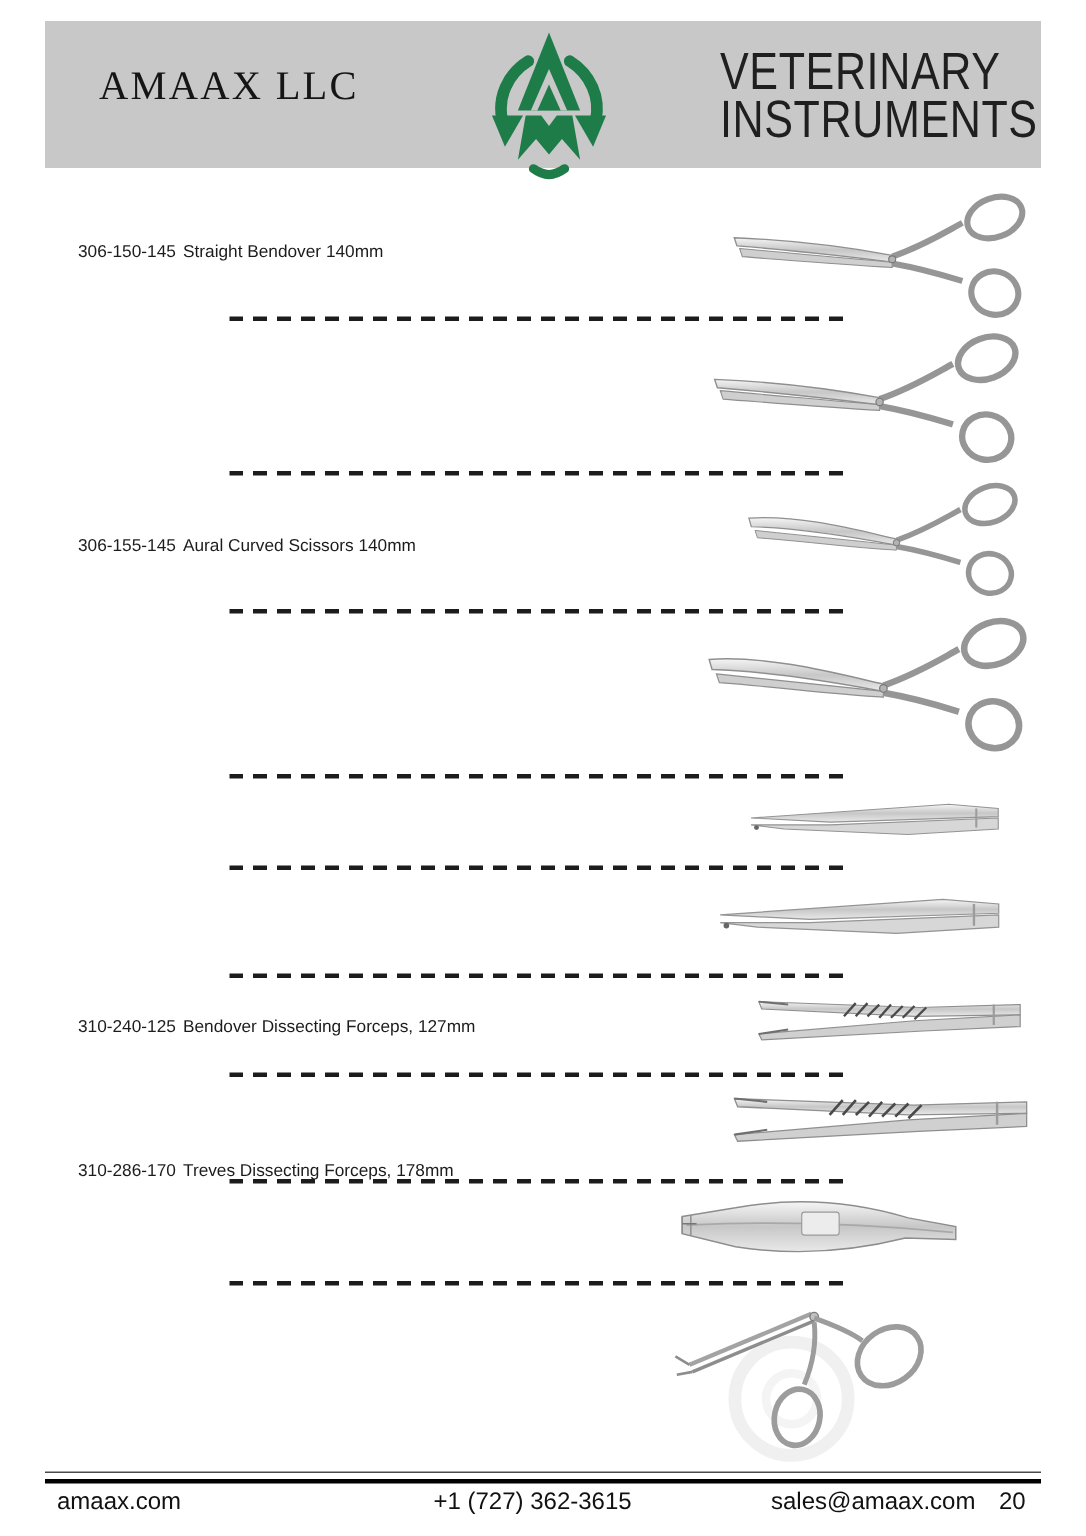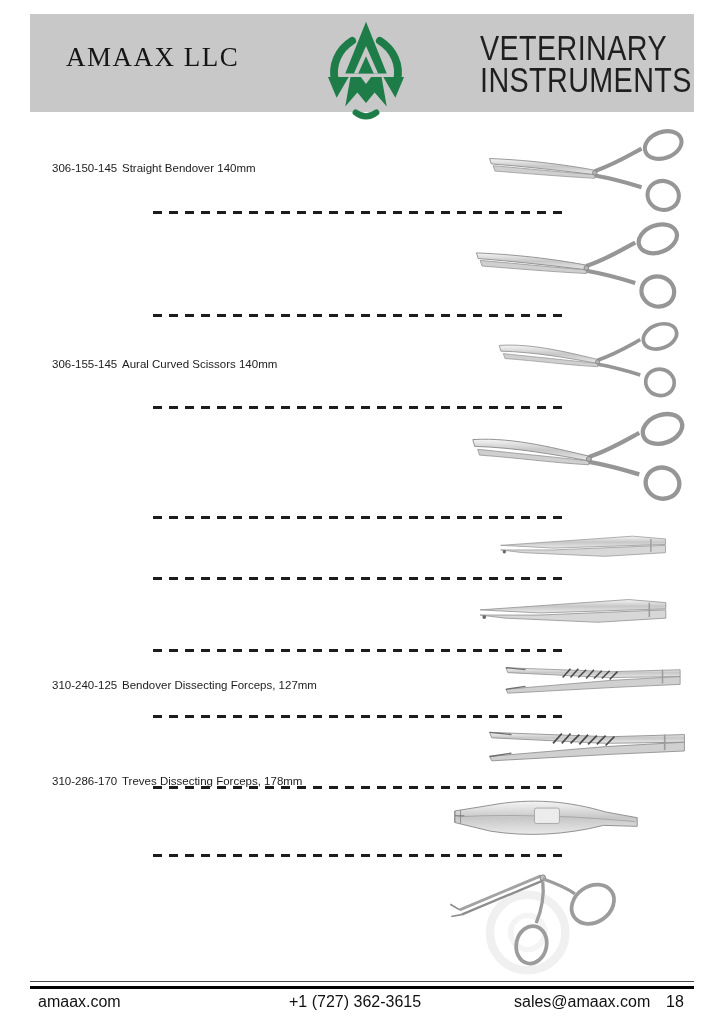--- a/index.html
+++ b/index.html
@@ -210,15 +210,15 @@
   <div class="sep" style="top:649px"></div>
   <div class="sep" style="top:715px"></div>
   <div class="sep" style="top:786px"></div>
   <div class="sep" style="top:854px"></div>
 
   <div class="fline-thin"></div>
   <div class="fline-thick"></div>
   <div class="ftext fwebsite">amaax.com</div>
   <div class="ftext fphone">+1 (727) 362-3615</div>
   <div class="ftext femail">sales@amaax.com</div>
-  <div class="ftext fpage">18</div>
+  <div class="ftext fpage">20</div>
 
 </div>
 
 </body></html>

